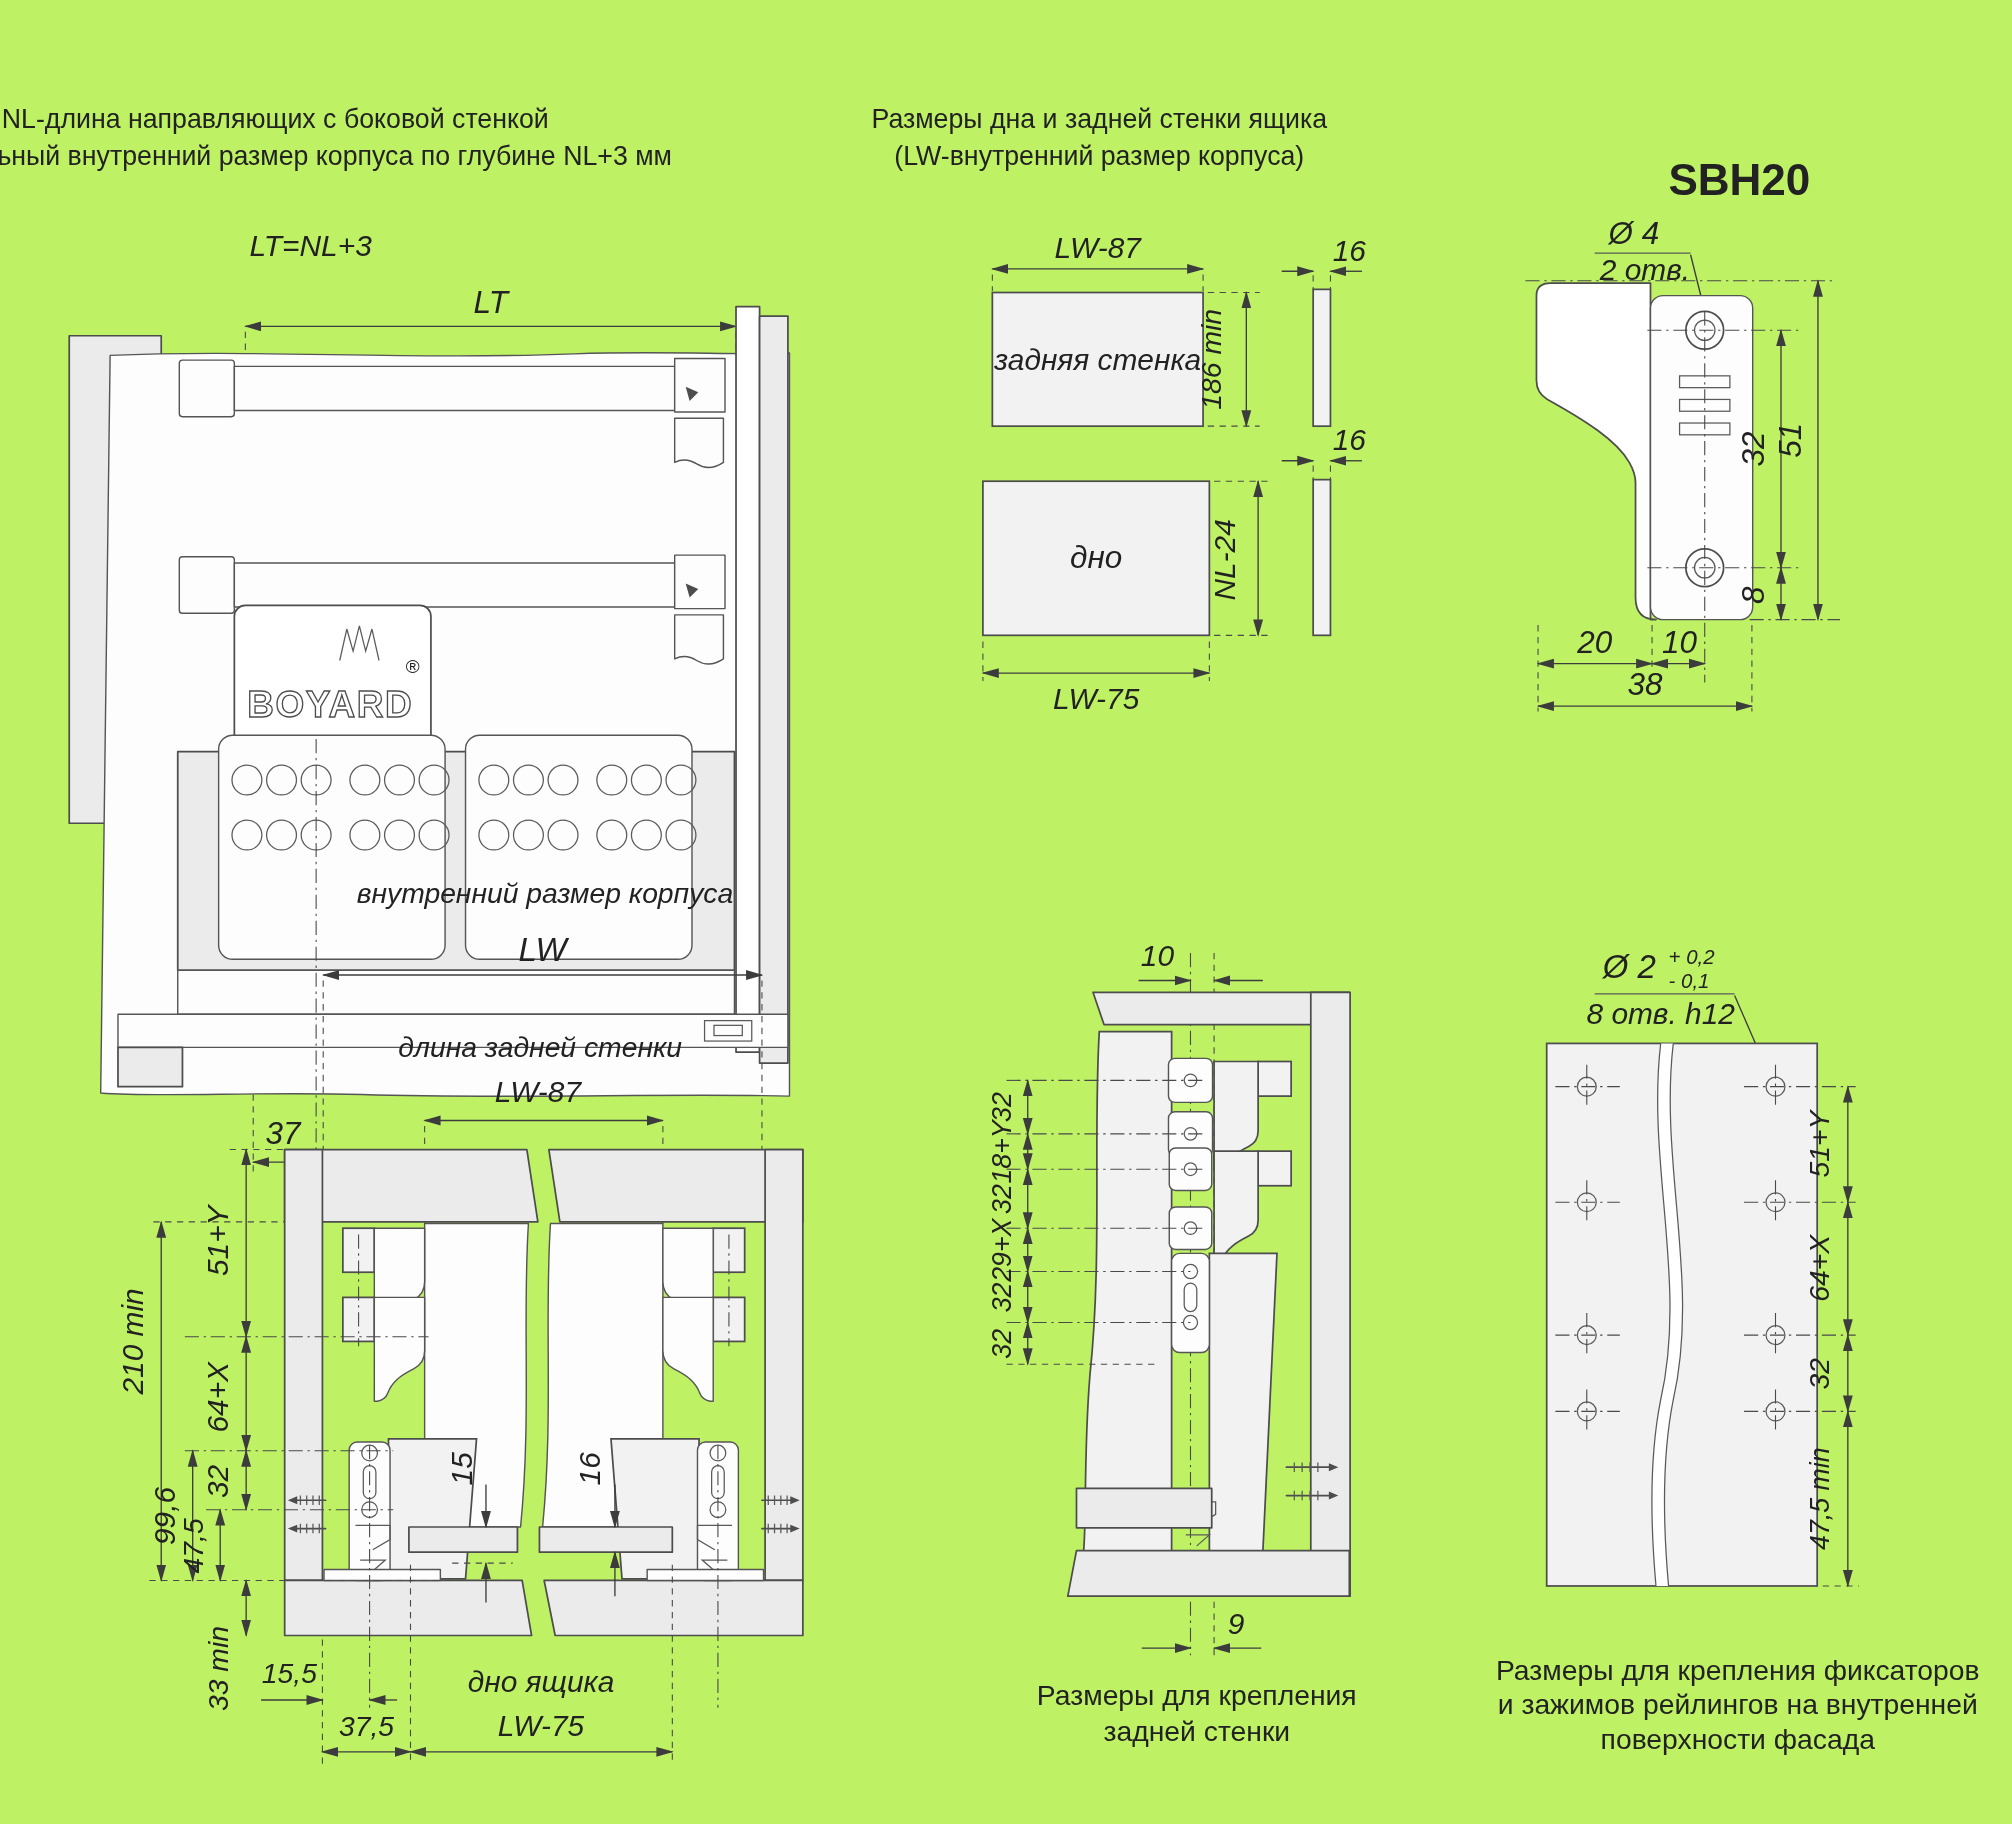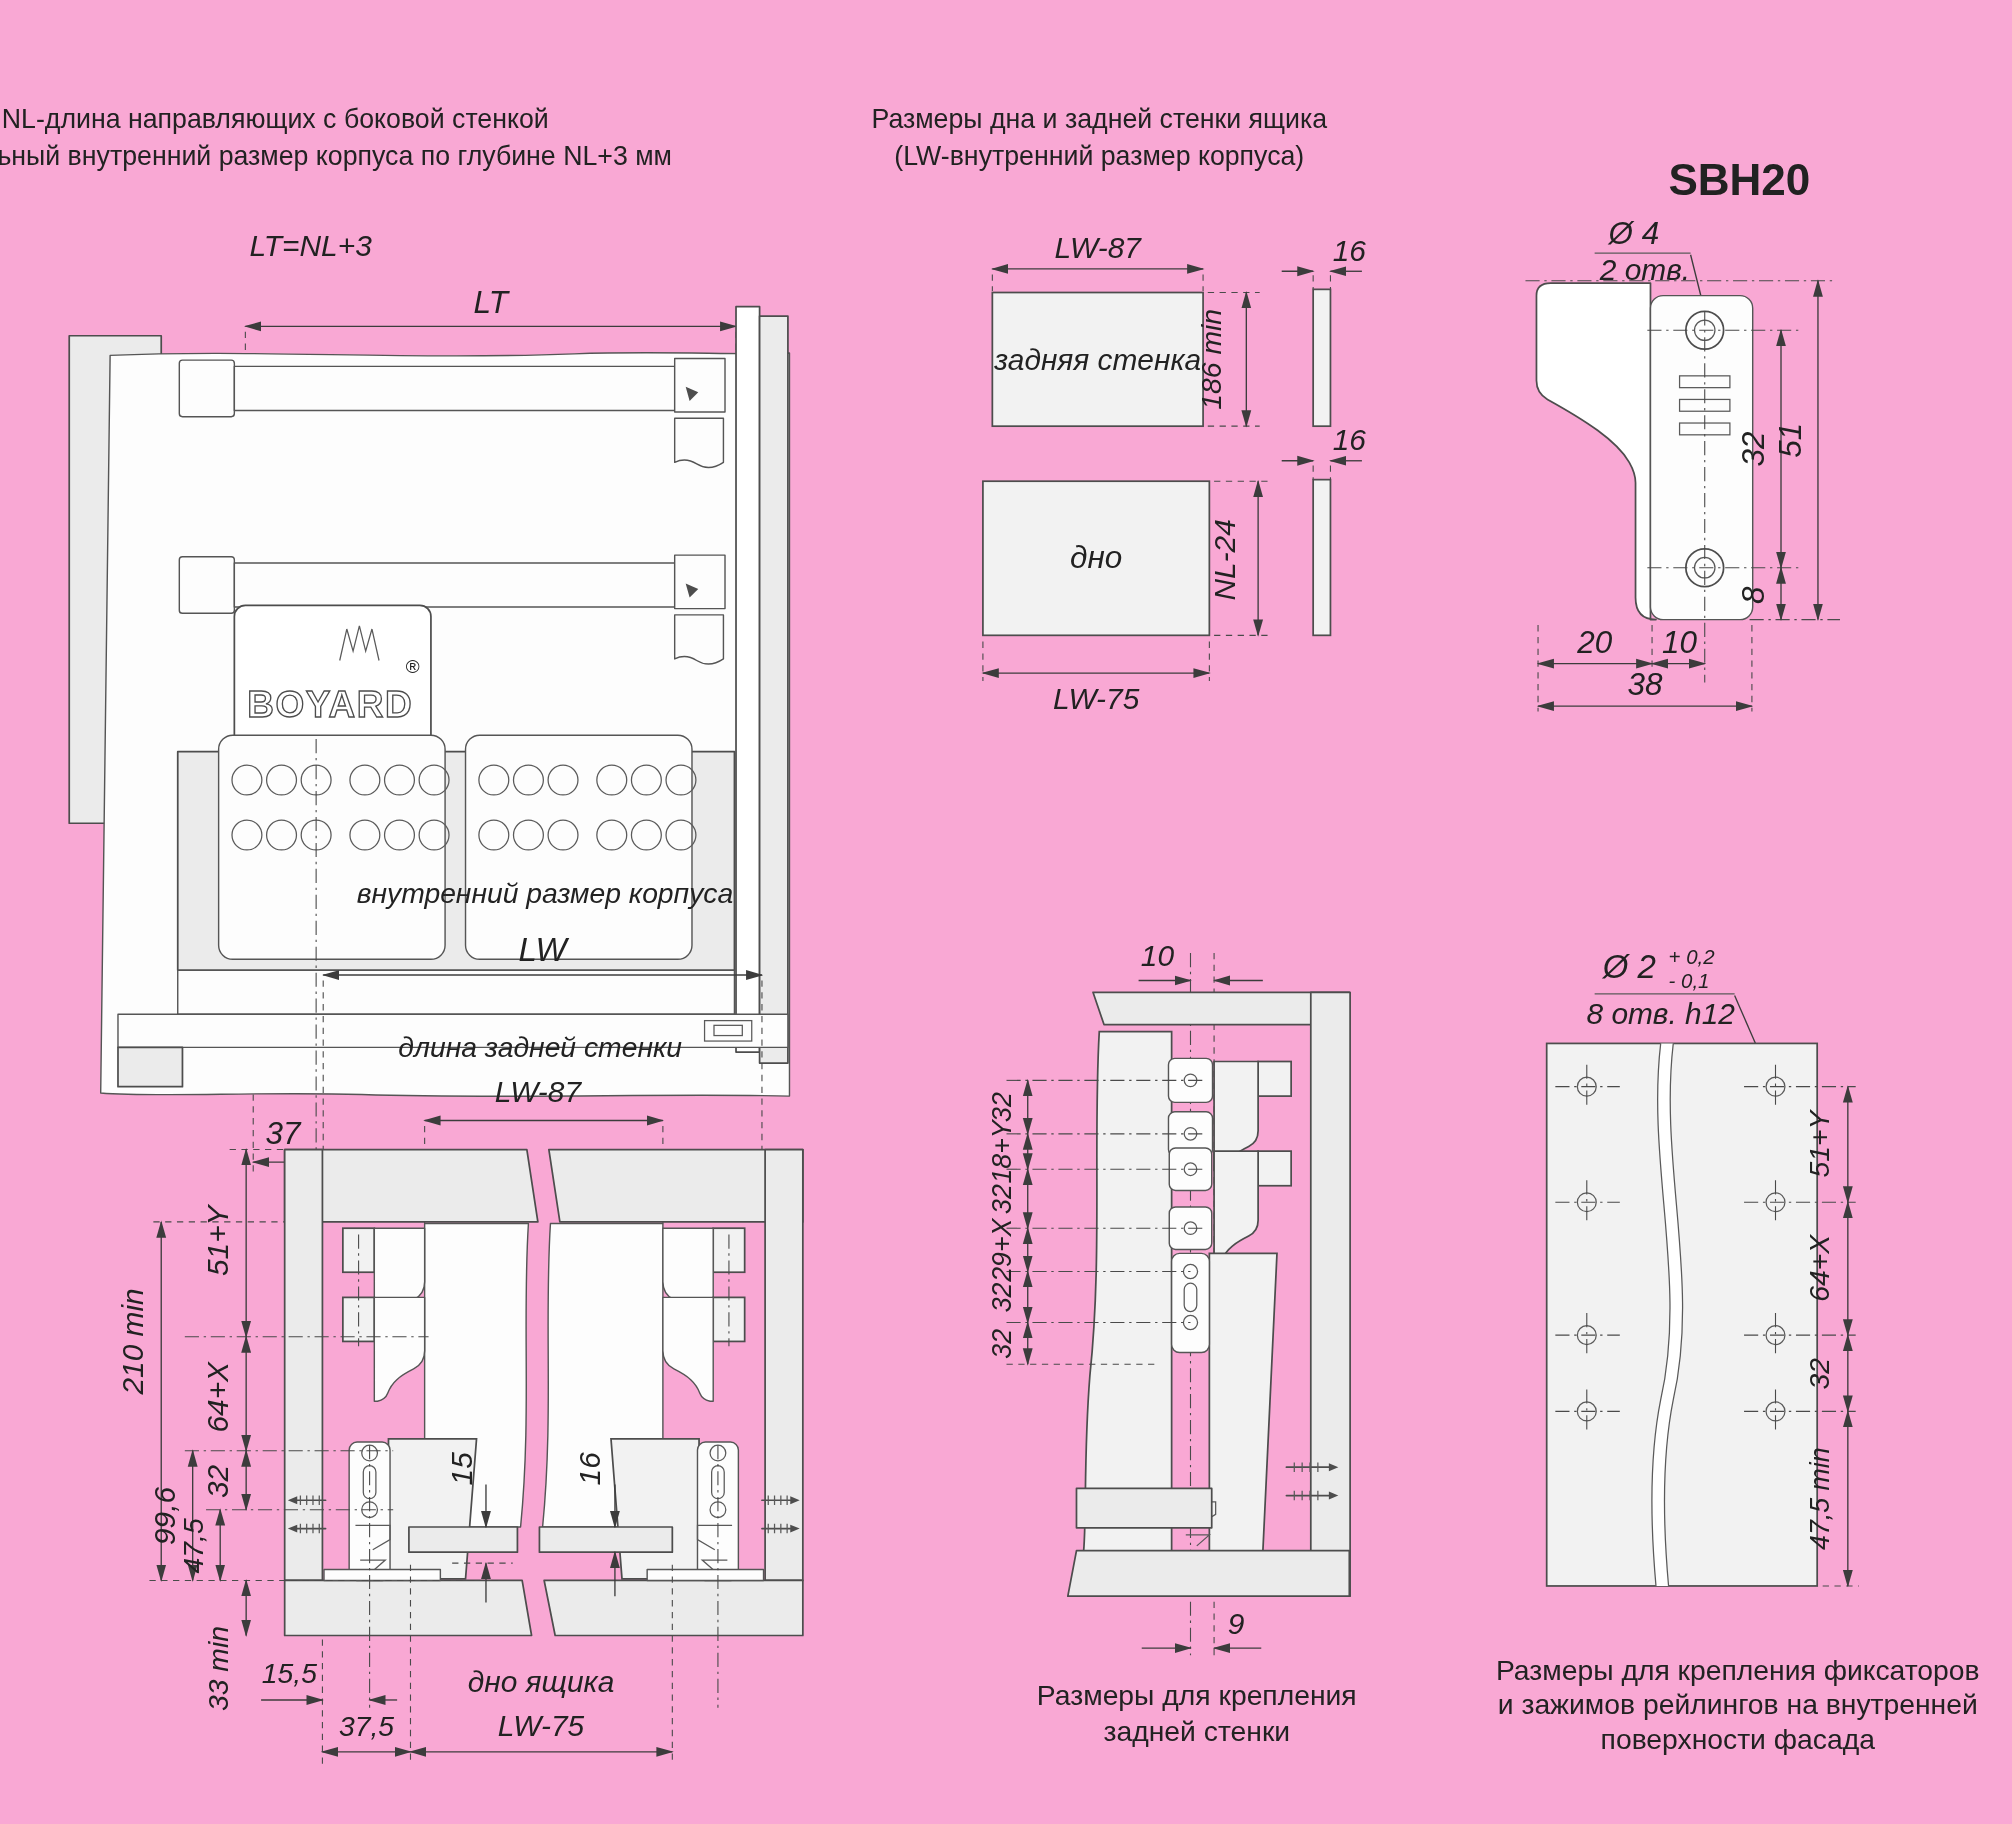--- a/index.html
+++ b/index.html
@@ -1,17 +1,17 @@
 <!DOCTYPE html>
 <html style="font-size:12.6px"><head>
 <meta charset="utf-8">
 <style>
   html,body{margin:0;padding:0;background:#fff;}
   body{font-family:"Liberation Sans", sans-serif;}
-  #sheet{position:relative;width:2013px;height:1825px;background:#f9a8d4;overflow:hidden;}
+  #sheet{position:relative;width:2013px;height:1825px;background:#bef264;overflow:hidden;}
   svg{position:absolute;inset:0;}
   .ln{fill:none;stroke:#4d4d4d;stroke-width:2.2;stroke-linejoin:round;stroke-linecap:round;}
   .lnt{fill:none;stroke:#5a5a5a;stroke-width:1.6;}
   .fillg{fill:#ebebeb;stroke:#4d4d4d;stroke-width:2.2;stroke-linejoin:round;}
   .fillg2{fill:#f2f2f2;stroke:#4d4d4d;stroke-width:2.2;}
   .fillw{fill:#ffffff;stroke:#4d4d4d;stroke-width:2.2;stroke-linejoin:round;}
   .fillw1{fill:#fdfdfd;stroke:#555;stroke-width:1.8;stroke-linejoin:round;}
   .dim{fill:none;stroke:#3c3c3c;stroke-width:1.7;}
   .ext{fill:none;stroke:#4a4a4a;stroke-width:1.4;stroke-dasharray:8 7;}
   .cl{fill:none;stroke:#4a4a4a;stroke-width:1.4;stroke-dasharray:18 6 3 6;}

